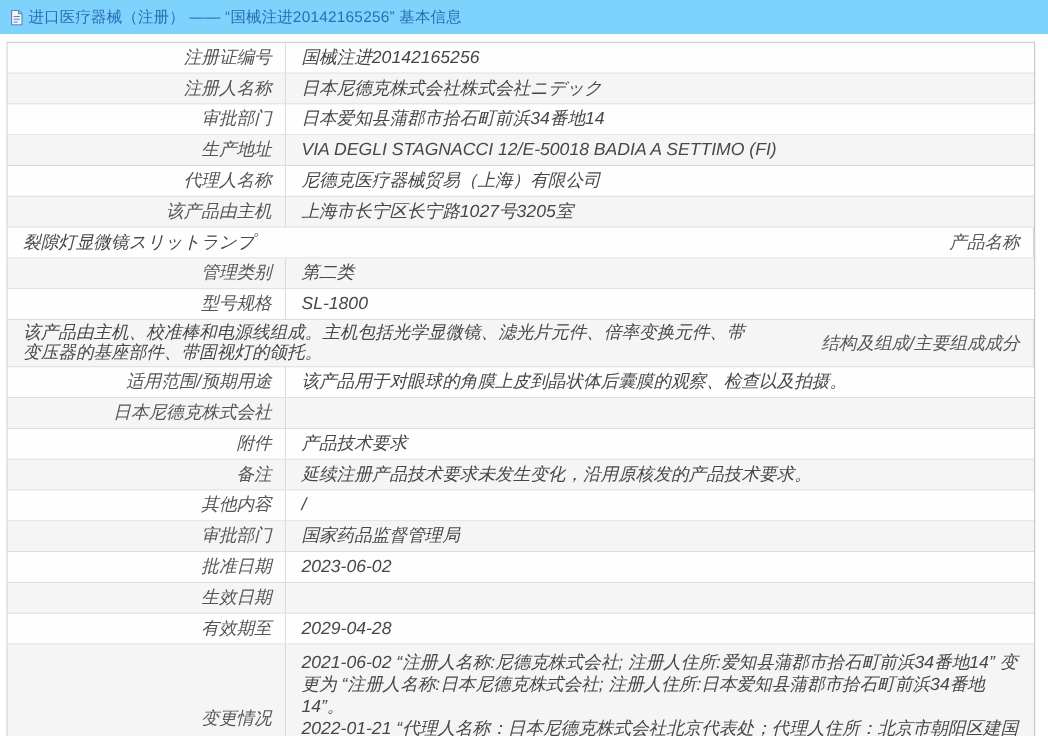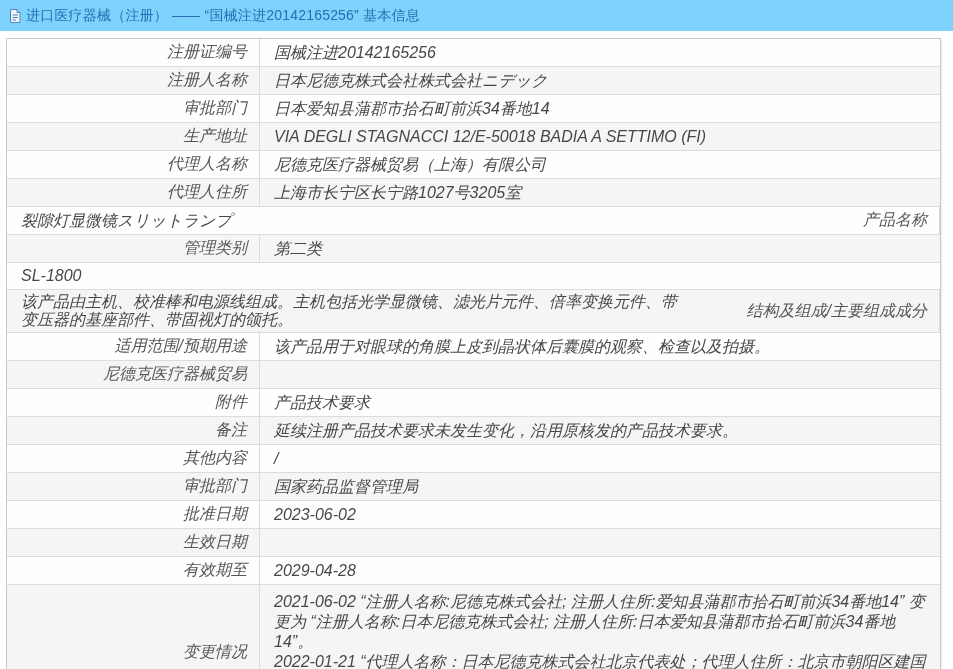--- a/index.html
+++ b/index.html
@@ -99,56 +99,57 @@
         <span class="val-text">VIA DEGLI STAGNACCI 12/E-50018 BADIA A SETTIMO (FI)</span>
       </div>
   </div>
   <div class="row">
     <div class="cell label">代理人名称</div>
     <div class="cell value">
         <span class="val-text">尼德克医疗器械贸易（上海）有限公司</span>
       </div>
   </div>
   <div class="row">
-    <div class="cell label">代理人住所</div>
+    <div class="cell label">该产品由主机</div>
     <div class="cell value">
         <span class="val-text">上海市长宁区长宁路1027号3205室</span>
       </div>
   </div>
   <div class="row">
     <div class="cell value">
         <span class="val-text">裂隙灯显微镜スリットランプ</span>
       </div>
     <div class="cell label">产品名称</div>
   </div>
   <div class="row">
     <div class="cell label">管理类别</div>
     <div class="cell value">
         <span class="val-text">第二类</span>
       </div>
   </div>
   <div class="row">
+    <div class="cell label">型号规格</div>
     <div class="cell value">
         <span class="val-text">SL-1800</span>
       </div>
   </div>
   <div class="row">
     <div class="cell value">
         <span class="val-text">该产品由主机、校准棒和电源线组成。主机包括光学显微镜、滤光片元件、倍率变换元件、带变压器的基座部件、带固视灯的颌托。</span>
       </div>
     <div class="cell label">结构及组成/主要组成成分</div>
   </div>
   <div class="row">
     <div class="cell label">适用范围/预期用途</div>
     <div class="cell value">
         <span class="val-text">该产品用于对眼球的角膜上皮到晶状体后囊膜的观察、检查以及拍摄。</span>
       </div>
   </div>
   <div class="row">
-    <div class="cell label">尼德克医疗器械贸易</div>
+    <div class="cell label">日本尼德克株式会社</div>
     <div class="cell value">
         <span class="val-text"></span>
       </div>
   </div>
   <div class="row">
     <div class="cell label">附件</div>
     <div class="cell value">
         <span class="val-text">产品技术要求</span>
       </div>
   </div>

